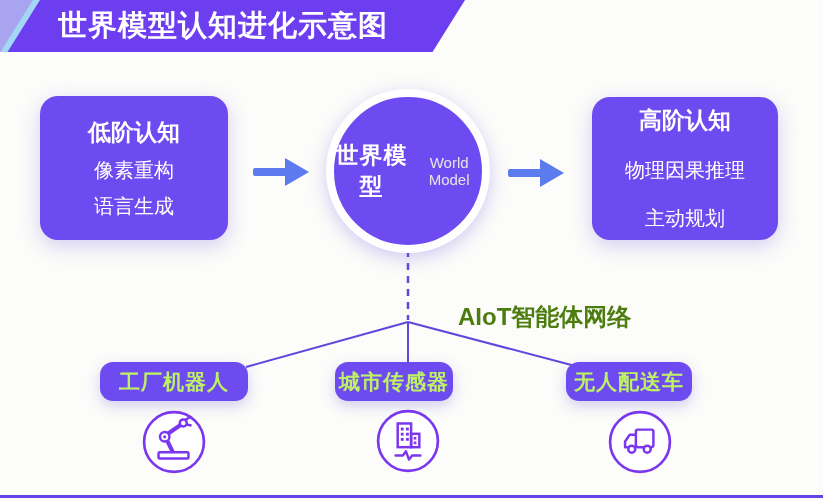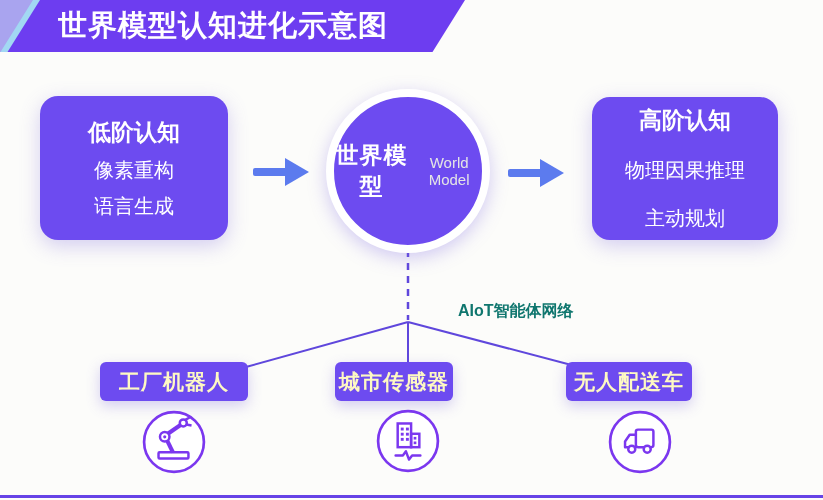--- a/index.html
+++ b/index.html
@@ -36,26 +36,26 @@
     display:flex;flex-direction:row;align-items:center;justify-content:center;gap:7px;
     color:#fff;text-align:center;
   }
   .circle-title{font-size:23px;font-weight:bold;letter-spacing:1px;}
   .circle-subtitle{font-size:15px;font-weight:500;color:#e5e5e5;}
   
   #connector-layer{position:absolute;left:0;top:0;width:823px;height:500px;pointer-events:none;}
   
   #network-label{
     position:absolute;left:458px;top:301px;
-    color:#0f766e;font-size:16px;font-weight:bold;white-space:nowrap;
+    color:#4d7c0f;font-size:24px;font-weight:bold;white-space:nowrap;
   }
   
   .node-box{
-    position:absolute;top:362px;height:39px;border-radius:6px;background:#6d4bf0;
-    color:#fef9c3;font-size:21px;font-weight:bold;letter-spacing:1px;
+    position:absolute;top:362px;height:39px;border-radius:13px;background:#6d4bf0;
+    color:#bef264;font-size:21px;font-weight:bold;letter-spacing:1px;
     display:flex;align-items:center;justify-content:center;
     box-shadow:0 5px 14px rgba(120,100,220,0.30);white-space:nowrap;
   }
   #node-box-0{left:100px;width:148px;}
   #node-box-1{left:335px;width:118px;}
   #node-box-2{left:566px;width:126px;}
   .node-icon{position:absolute;width:66px;height:66px;}
   #node-icon-0{left:141px;top:409px;}
   #node-icon-1{left:375px;top:408px;}
   #node-icon-2{left:607px;top:409px;}

